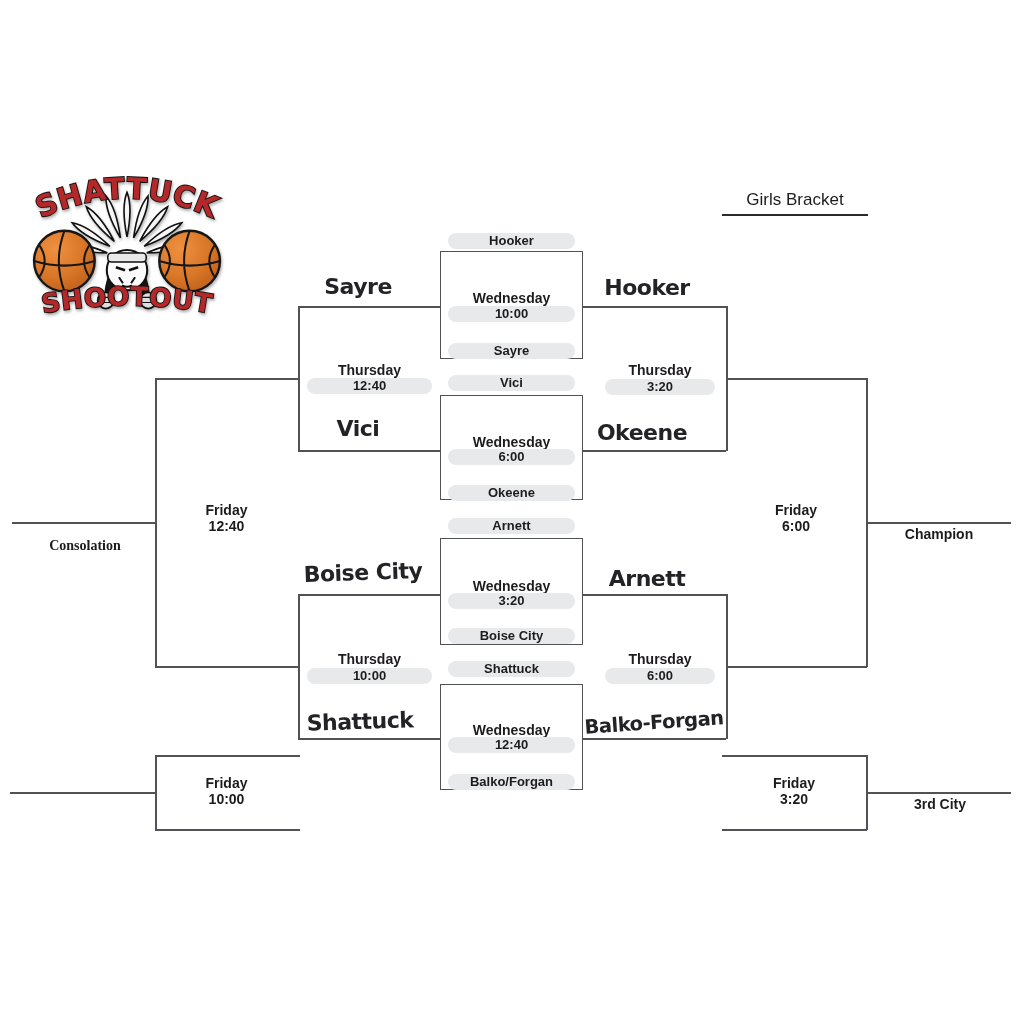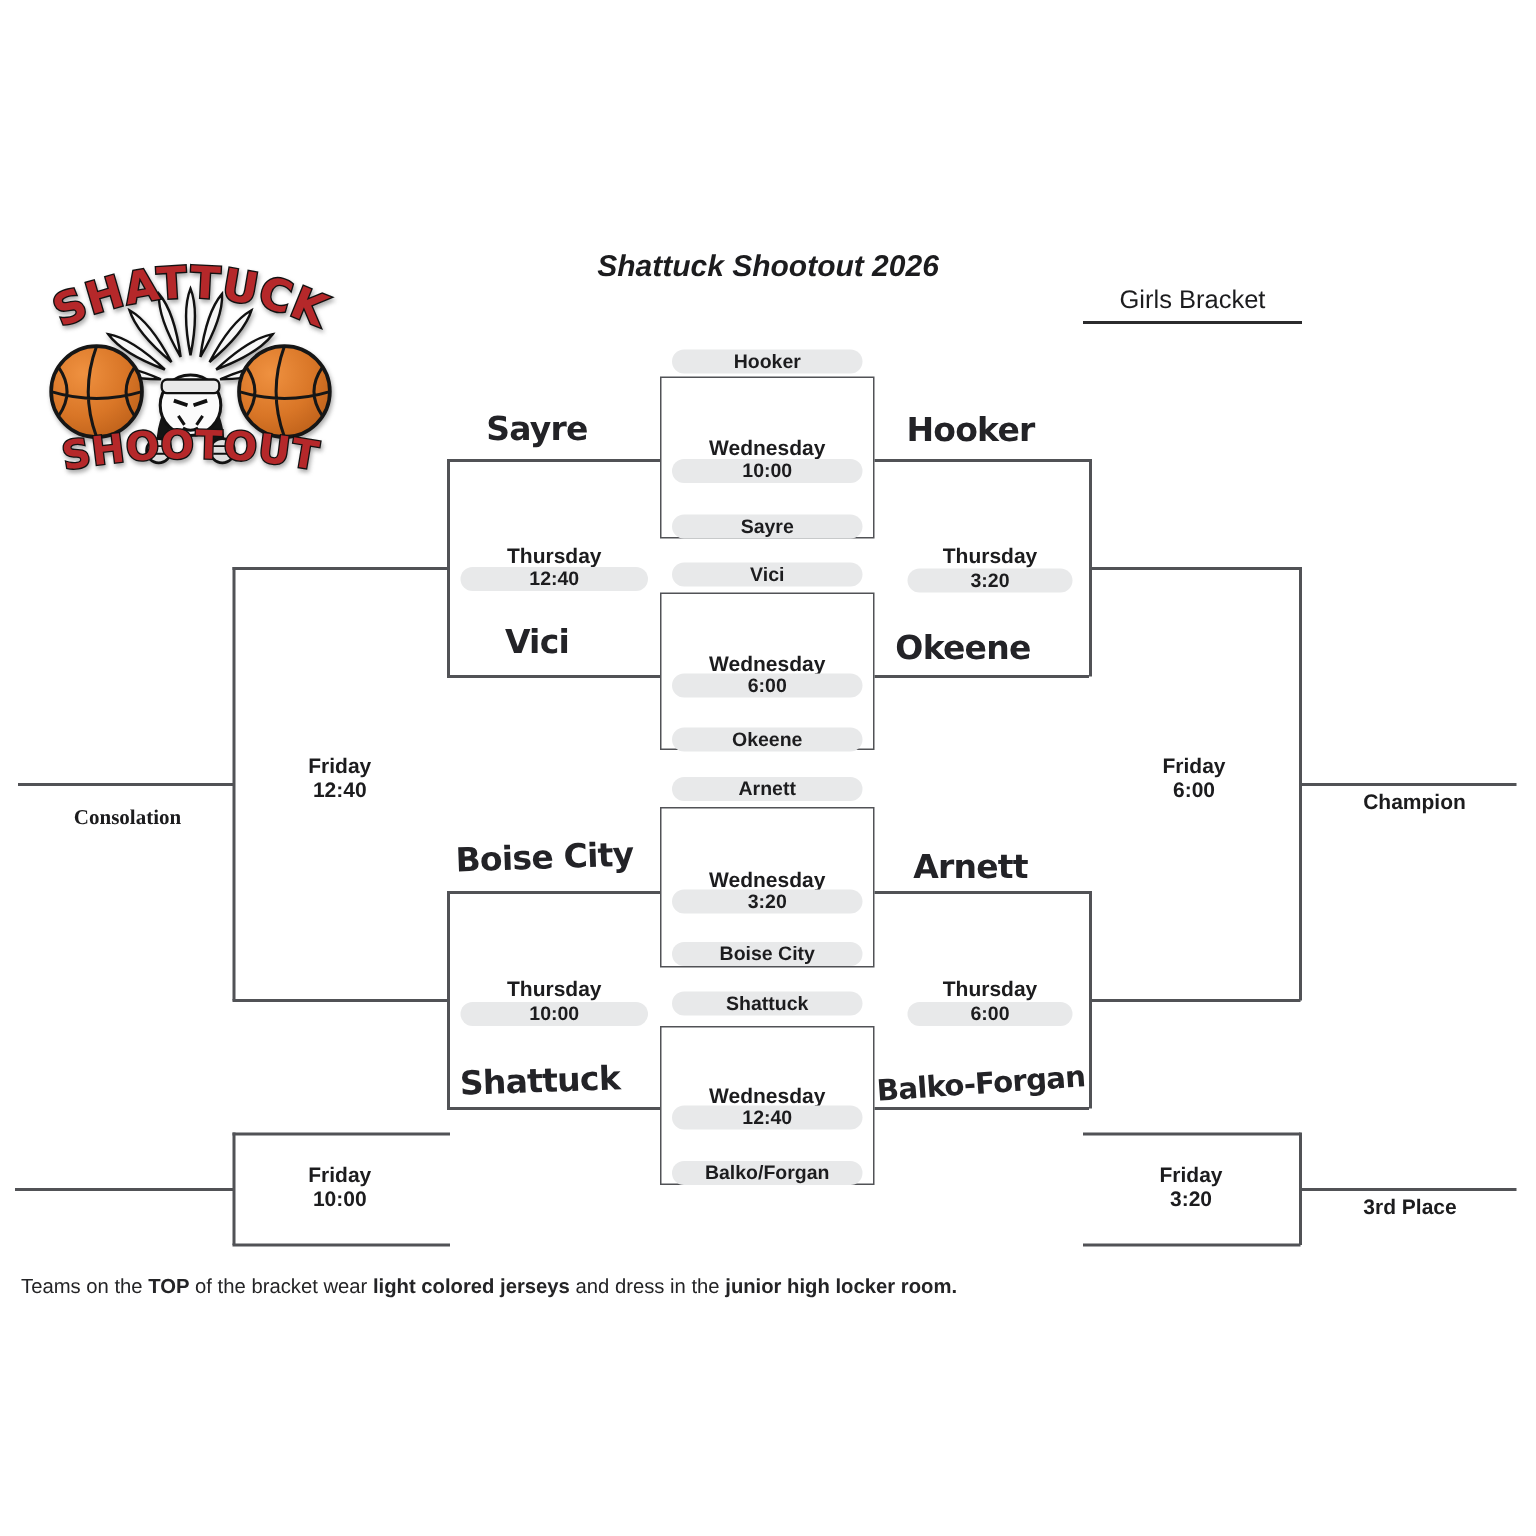--- a/index.html
+++ b/index.html
@@ -26,21 +26,20 @@
   .note{position:absolute;left:14px;top:850px;width:1000px;font-size:13.5px;color:#242426;}
   .note .b{font-weight:bold;}
   .logo{position:absolute;left:26px;top:172px;width:202px;height:162px;
         filter:drop-shadow(1px 2px 1.5px rgba(70,70,70,0.45));}
 </style>
 </head>
 <body>
 
 <div class="canvas">
 
-  <div class="title">Shattuck Shootout 2026</div>
   <div class="gbracket">Girls Bracket</div>
 
   <svg class="logo" viewBox="0 0 200 160">
     <defs>
       <radialGradient id="bballg" cx="35%" cy="30%" r="85%">
         <stop offset="0%" stop-color="#ef9140"></stop>
         <stop offset="55%" stop-color="#d97627"></stop>
         <stop offset="100%" stop-color="#b85c17"></stop>
       </radialGradient>
       <path id="archTop" d="M 10 48 Q 100 4 190 48" fill="none"></path>
@@ -164,27 +163,26 @@
   <div class="fri" style="left:160px;top:776px;width:133px;">
     <div>Friday</div>
     <div>10:00</div>
   </div>
   <div class="fri" style="left:722px;top:776px;width:144px;">
     <div>Friday</div>
     <div>3:20</div>
   </div>
 
   <div class="endlab" style="left:12px;top:538px;width:146px;font-family:Liberation Serif, serif;">Consolation</div>
-  <div class="endlab" style="left:828px;top:526px;width:142px;padding-left:44px;">Champion</div>
-  <div class="endlab" style="left:868px;top:796px;width:144px;">3rd Place</div>
+  <div class="endlab" style="left:868px;top:526px;width:142px;">Champion</div>
+  <div class="endlab" style="left:868px;top:796px;width:144px;">3rd City</div>
 
   <div class="biglab" style="left:288px;top:274px;width:140px;">Sayre</div>
   <div class="biglab" style="left:288px;top:416px;width:140px;">Vici</div>
   <div class="biglab" style="left:577px;top:275px;width:140px;">Hooker</div>
   <div class="biglab" style="left:572px;top:420px;width:140px;">Okeene</div>
   <div class="biglab" style="left:283px;top:560px;width:160px;transform:rotate(-2deg);">Boise City</div>
   <div class="biglab" style="left:280px;top:709px;width:160px;transform:rotate(-2deg);">Shattuck</div>
   <div class="biglab" style="left:577px;top:566px;width:140px;">Arnett</div>
   <div class="biglab" style="left:574px;top:711px;width:160px;font-size:19.5px;transform:rotate(-4deg);">Balko-Forgan</div>
 
-  <div class="note"><span>Teams on the </span><span class="b">TOP</span><span> of the bracket wear </span><span class="b">light colored jerseys</span><span> and dress in the </span><span class="b">junior high locker room.</span></div>
 
 </div>
 
 </body></html>

